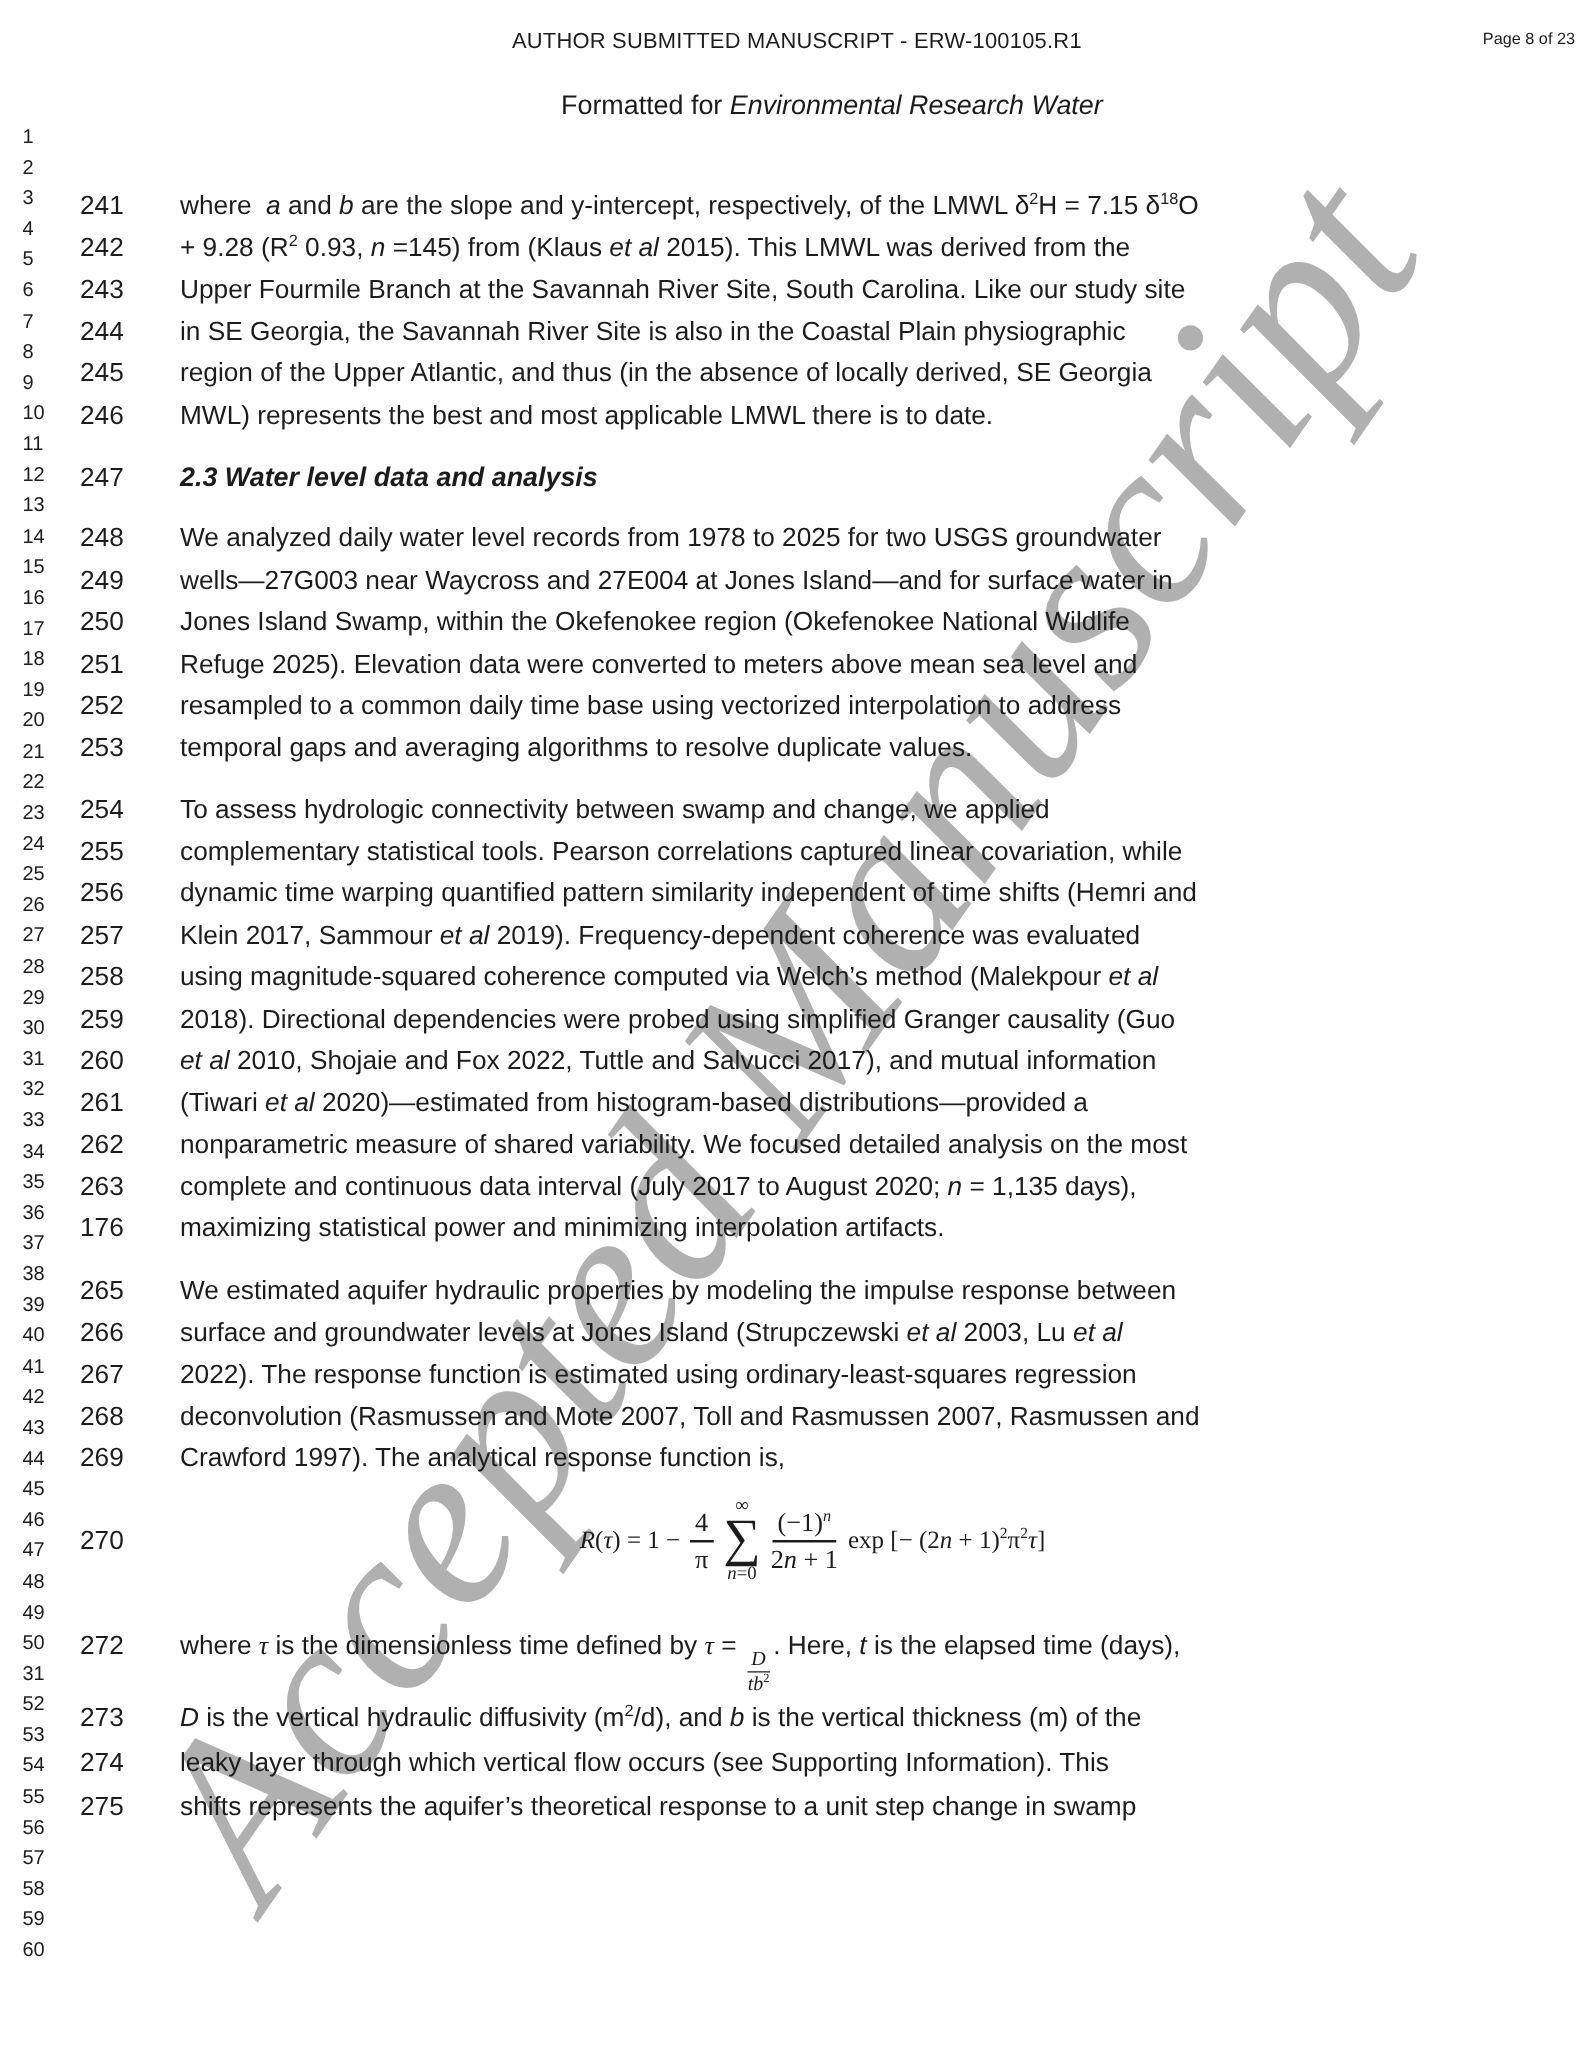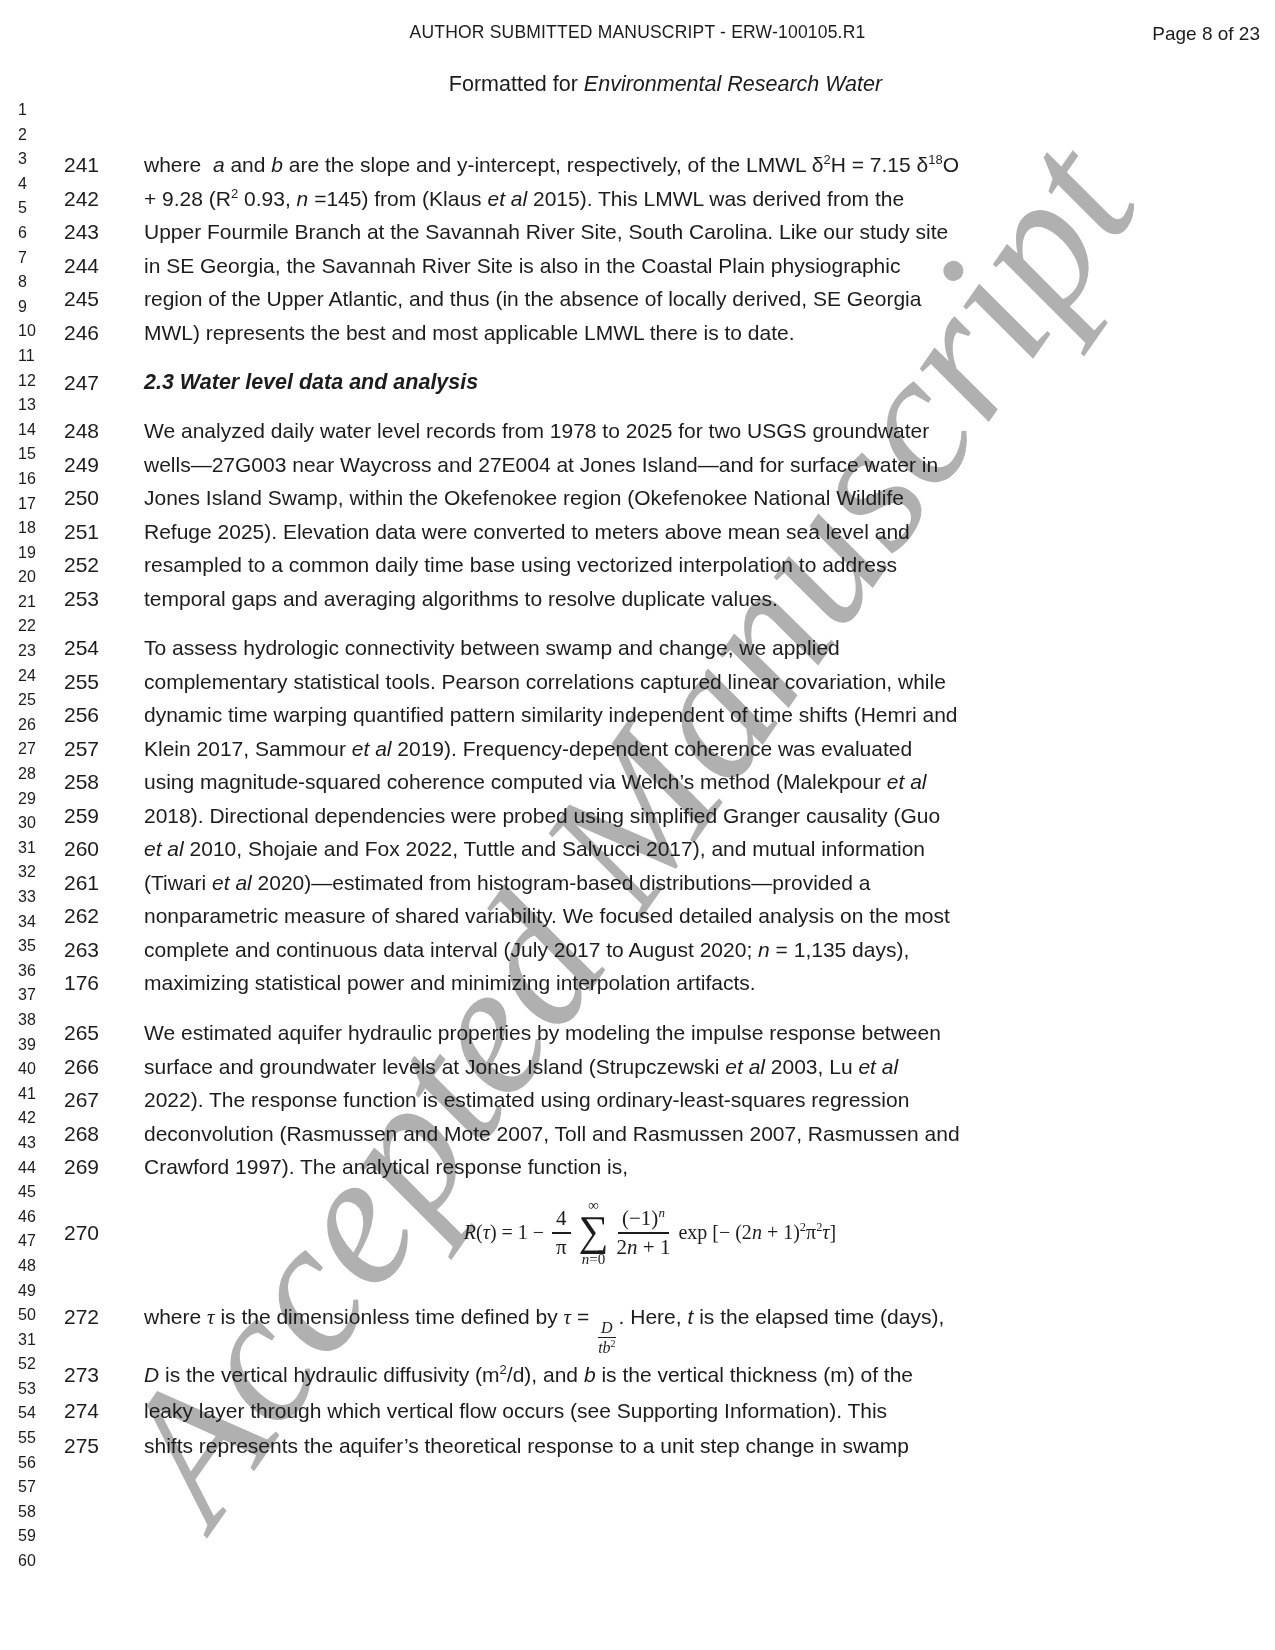--- a/index.html
+++ b/index.html
@@ -10,21 +10,21 @@
   
   .watermark{
     position:absolute;left:-225px;top:735px;width:1700px;height:190px;
     font-family:"Liberation Serif", serif;font-style:italic;
     font-size:190px;line-height:190px;text-align:center;white-space:nowrap;
     color:#b0b0b0;transform:rotate(-55deg);z-index:0;user-select:none;
   }
   
   .hdr{position:absolute;top:22px;left:0;width:100%;z-index:2;}
   .hdr-center{display:block;text-align:center;font-size:17.5px;letter-spacing:.2px;}
-  .hdr-right{position:absolute;top:1px;right:15px;font-size:19px;}
+  .hdr-right{position:absolute;top:1px;right:15px;font-size:13px;}
   .subhdr{position:absolute;top:72px;left:0;width:100%;text-align:center;font-size:21.5px;z-index:2;padding-left:28px;}
   .subhdr .journal{font-style:italic;}
   
   .gutter{position:absolute;left:18px;top:98px;z-index:2;font-size:16px;color:#1c1c1c;}
   .gnum{height:24.6px;line-height:24.6px;}
   
   .main{position:absolute;left:64px;top:148px;width:1050px;z-index:1;font-size:21px;}
   .row{display:flex;line-height:33.5px;}
   .lnum{flex:0 0 44px;margin-right:36px;}
   .ltext{white-space:nowrap;}

